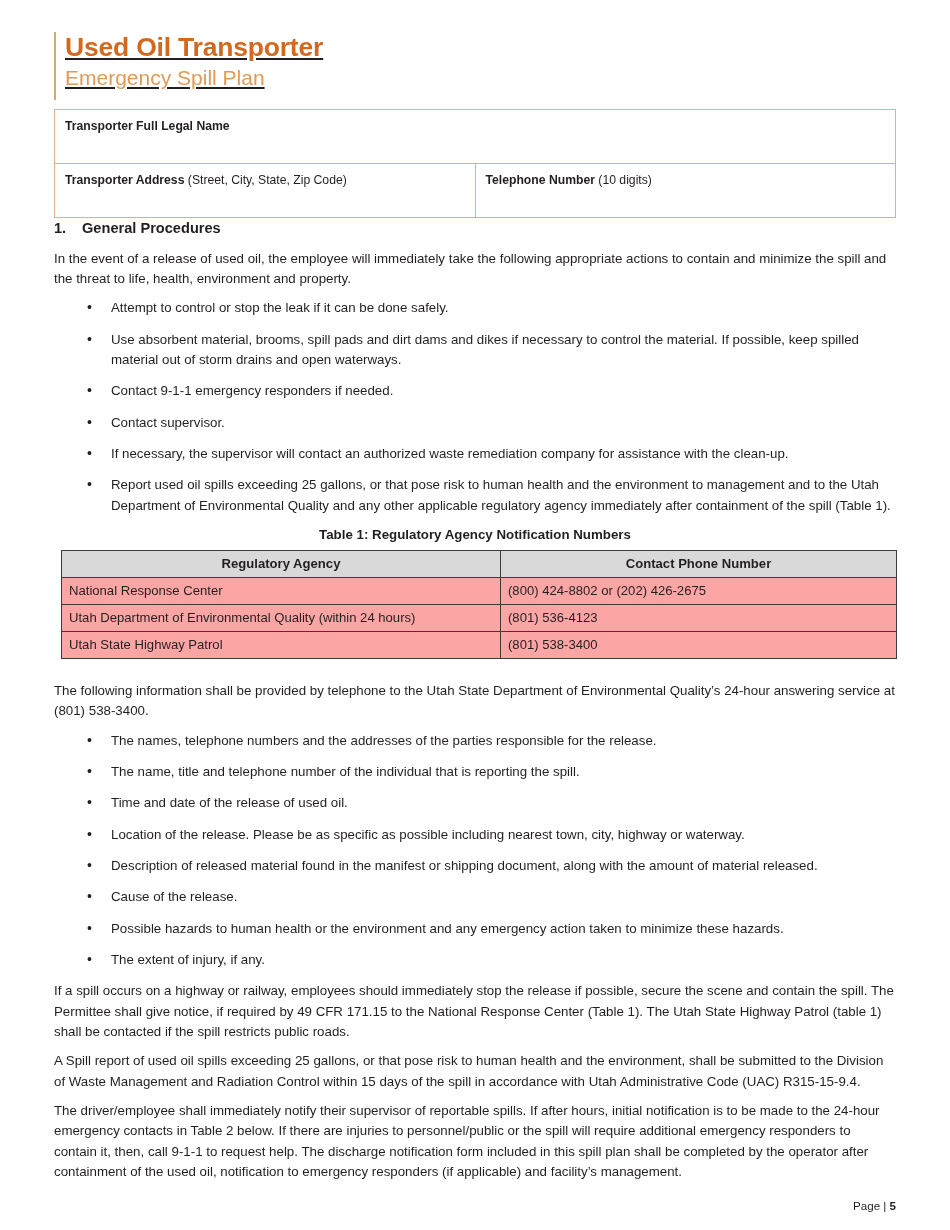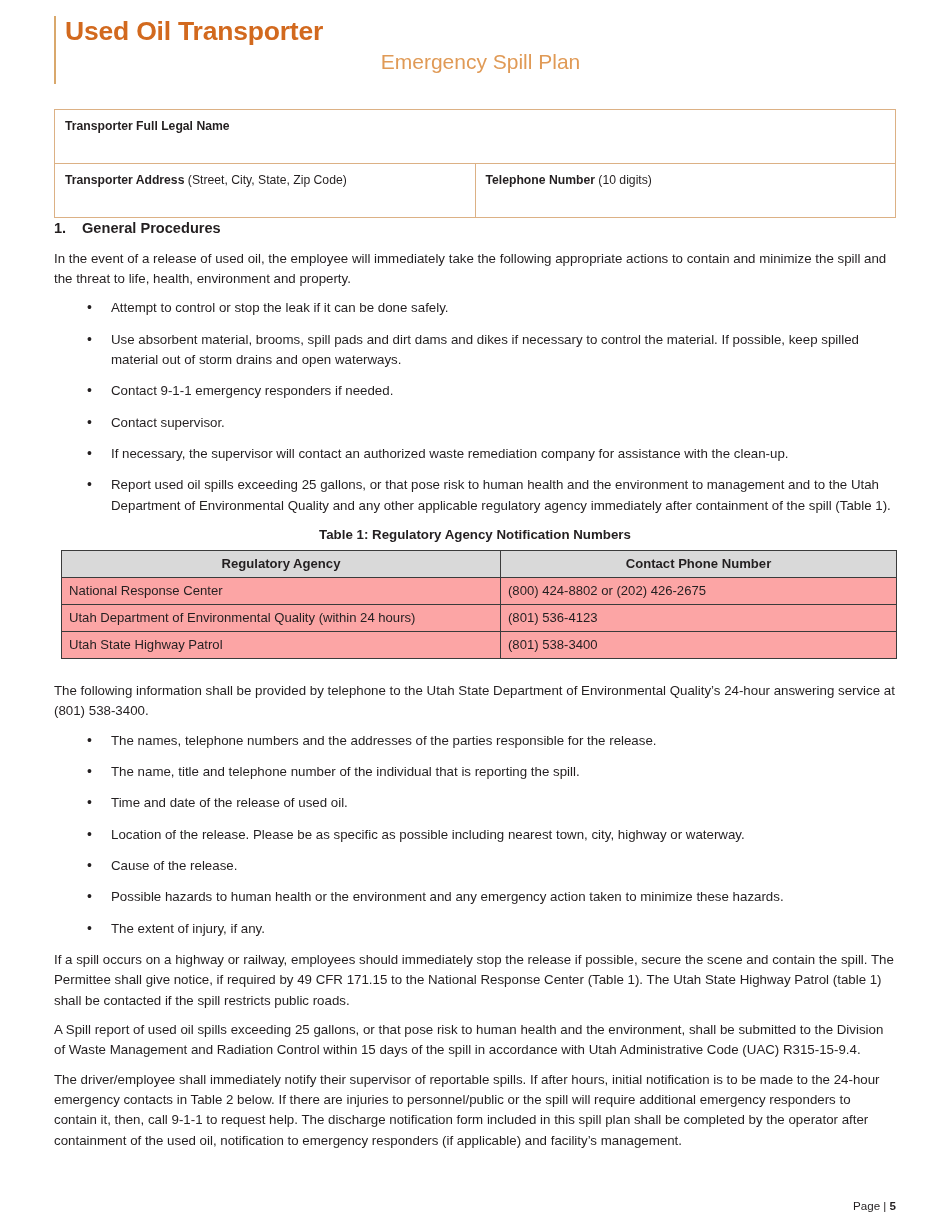--- a/index.html
+++ b/index.html
@@ -20,22 +20,23 @@
     position: relative;
     width: 950px;
     height: 1230px;
     box-sizing: border-box;
   }
 
   
   .header-block {
     position: absolute;
     left: 54px;
-    top: 14px;
+    top: 30px;
     width: 842px;
+    text-decoration: underline;
   }
   .title-wrap {
     position: relative;
     padding-left: 11px;
     padding-bottom: 4px;
   }
   .accent-bar {
     position: absolute;
     left: 0;
     top: 2px;
@@ -52,21 +53,20 @@
     margin: 0;
     padding-top: 2px;
   }
   .doc-subtitle {
     font-size: 21px;
     color: #e09a56;
     line-height: 1.25;
     margin: 0;
     padding-top: 3px;
     padding-bottom: 4px;
-    text-align: center;
   }
 
   
   .form-table {
     position: absolute;
     left: 54px;
     top: 109px;
     width: 842px;
     border-collapse: collapse;
     table-layout: fixed;
@@ -262,20 +262,21 @@
 
     <div class="spacer-after-table"></div>
 
     <p class="para">The following information shall be provided by telephone to the Utah State Department of Environmental Quality’s 24-hour answering service at (801) 538-3400.</p>
 
     <ul class="bullets">
       <li>The names, telephone numbers and the addresses of the parties responsible for the release.</li>
       <li>The name, title and telephone number of the individual that is reporting the spill.</li>
       <li>Time and date of the release of used oil.</li>
       <li>Location of the release. Please be as specific as possible including nearest town, city, highway or waterway.</li>
+      <li>Description of released material found in the manifest or shipping document, along with the amount of material released.</li>
       <li>Cause of the release.</li>
       <li>Possible hazards to human health or the environment and any emergency action taken to minimize these hazards.</li>
       <li>The extent of injury, if any.</li>
     </ul>
 
     <p class="para">If a spill occurs on a highway or railway, employees should immediately stop the release if possible, secure the scene and contain the spill. The Permittee shall give notice, if required by 49 CFR 171.15 to the National Response Center (Table 1). The Utah State Highway Patrol (table 1) shall be contacted if the spill restricts public roads.</p>
     <p class="para">A Spill report of used oil spills exceeding 25 gallons, or that pose risk to human health and the environment, shall be submitted to the Division of Waste Management and Radiation Control within 15 days of the spill in accordance with Utah Administrative Code (UAC) R315-15-9.4.</p>
     <p class="para">The driver/employee shall immediately notify their supervisor of reportable spills. If after hours, initial notification is to be made to the 24-hour emergency contacts in Table 2 below. If there are injuries to personnel/public or the spill will require additional emergency responders to contain it, then, call 9-1-1 to request help. The discharge notification form included in this spill plan shall be completed by the operator after containment of the used oil, notification to emergency responders (if applicable) and facility’s management.</p>
 
   </div>

